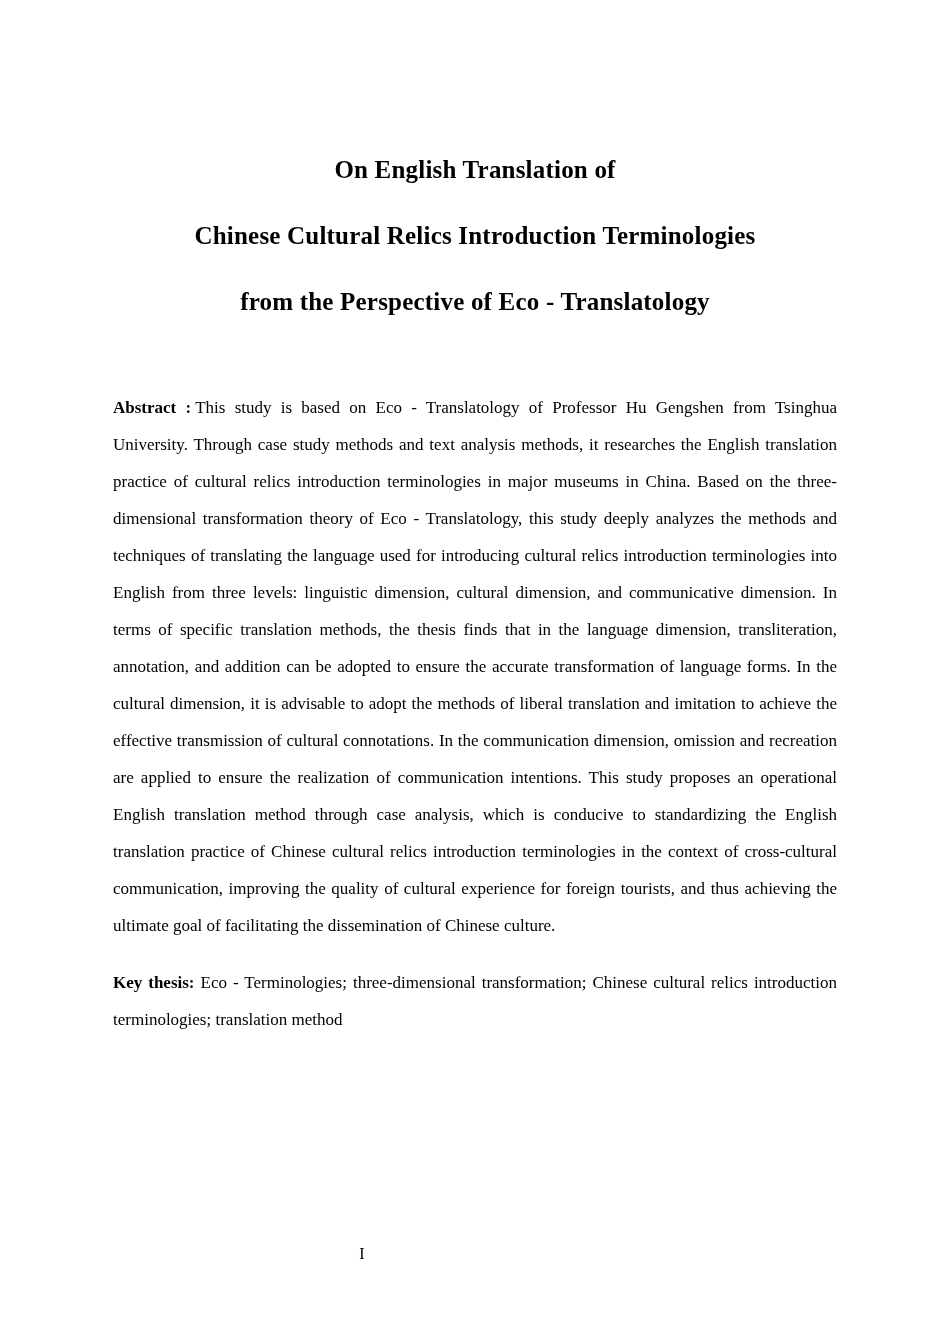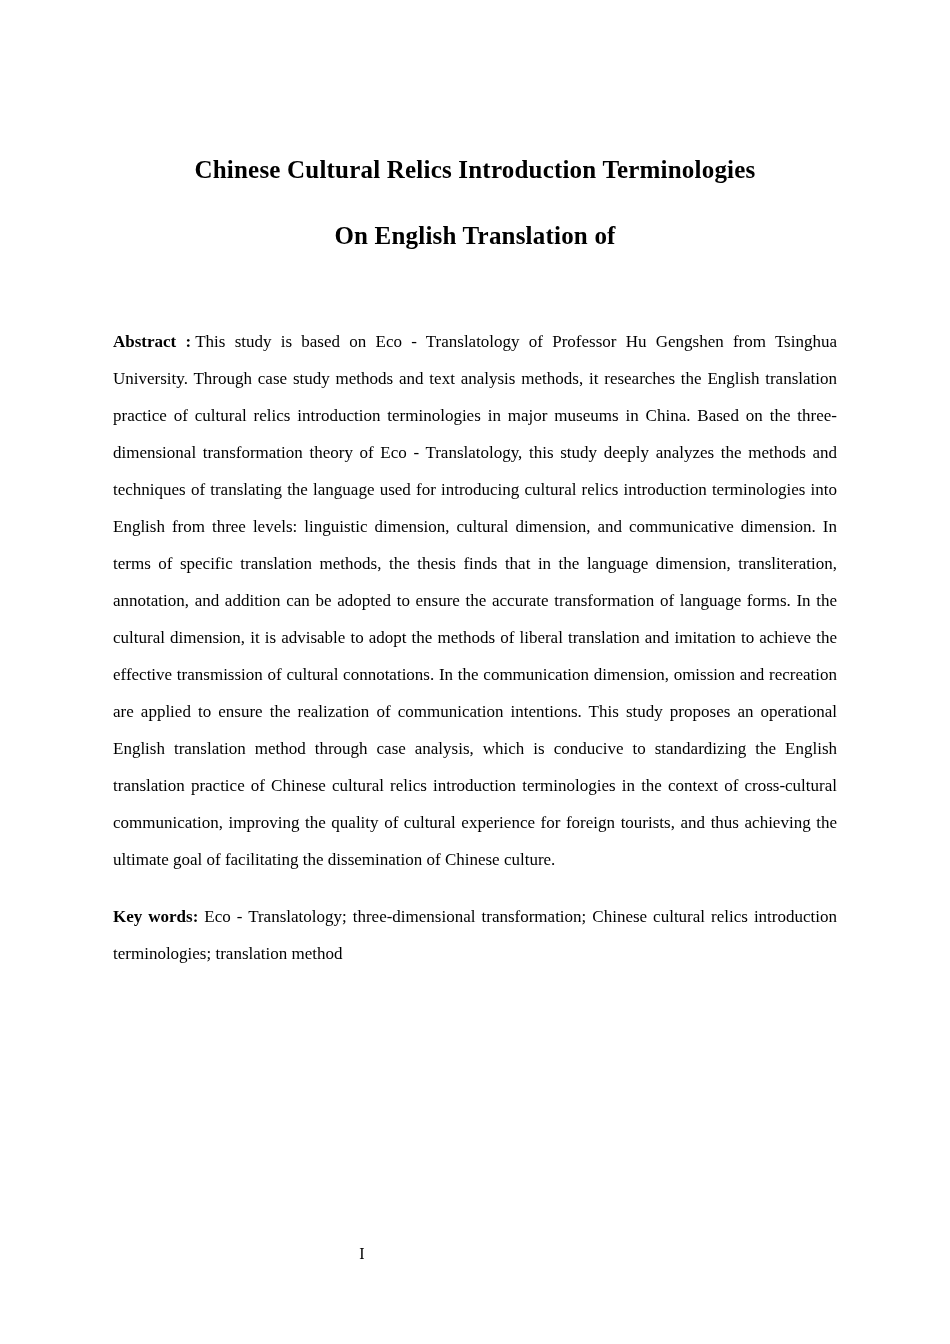--- a/index.html
+++ b/index.html
@@ -59,25 +59,26 @@
     font-size: 16px;
     line-height: 17px;
   }
 </style>
 </head>
 <body>
 
 <div class="page">
 
   <div class="title-block">
+    <div class="title-line">On English Translation of</div>
     <div class="title-line">Chinese Cultural Relics Introduction Terminologies</div>
-    <div class="title-line">On English Translation of</div>
+    <div class="title-line">from the Perspective of Eco - Translatology</div>
   </div>
 
   <div class="body-col">
     <p class="para abstract-para"><span class="para-label abstract-label">Abstract :</span><span>This study is based on Eco - Translatology of Professor Hu Gengshen from Tsinghua University. Through case study methods and text analysis methods, it researches the English translation practice of cultural relics introduction terminologies in major museums in China. Based on the three-dimensional transformation theory of Eco - Translatology, this study deeply analyzes the methods and techniques of translating the language used for introducing cultural relics introduction terminologies into English from three levels: linguistic dimension, cultural dimension, and communicative dimension. In terms of specific translation methods, the thesis finds that in the language dimension, transliteration, annotation, and addition can be adopted to ensure the accurate transformation of language forms. In the cultural dimension, it is advisable to adopt the methods of liberal translation and imitation to achieve the effective transmission of cultural connotations. In the communication dimension, omission and recreation are applied to ensure the realization of communication intentions. This study proposes an operational English translation method through case analysis, which is conducive to standardizing the English translation practice of Chinese cultural relics introduction terminologies in the context of cross-cultural communication, improving the quality of cultural experience for foreign tourists, and thus achieving the ultimate goal of facilitating the dissemination of Chinese culture.</span></p>
 
-    <p class="para keywords-para"><span class="para-label keywords-label">Key words:</span><span>Eco - Translatology; three-dimensional transformation; Chinese cultural relics introduction terminologies; translation method</span></p>
+    <p class="para keywords-para"><span class="para-label keywords-label">Key thesis:</span><span>Eco - Terminologies; three-dimensional transformation; Chinese cultural relics introduction terminologies; translation method</span></p>
   </div>
 
   <div class="page-number">I</div>
 
 </div>
 
 </body></html>

